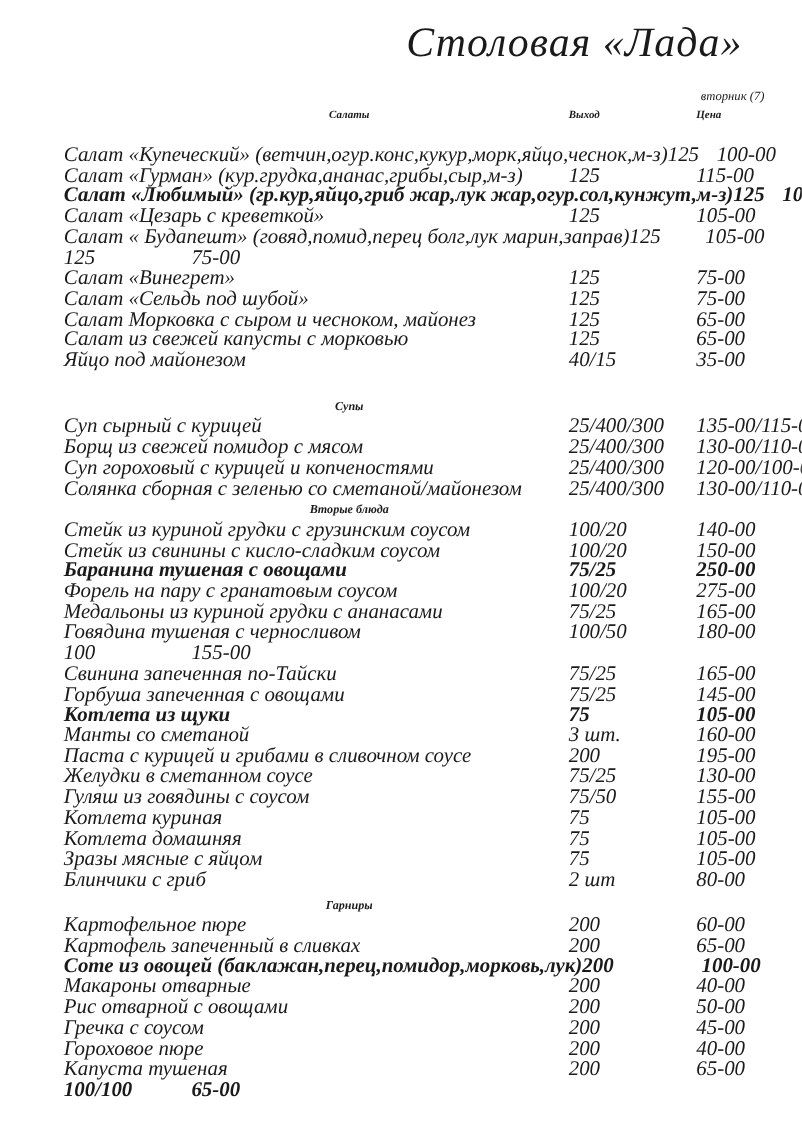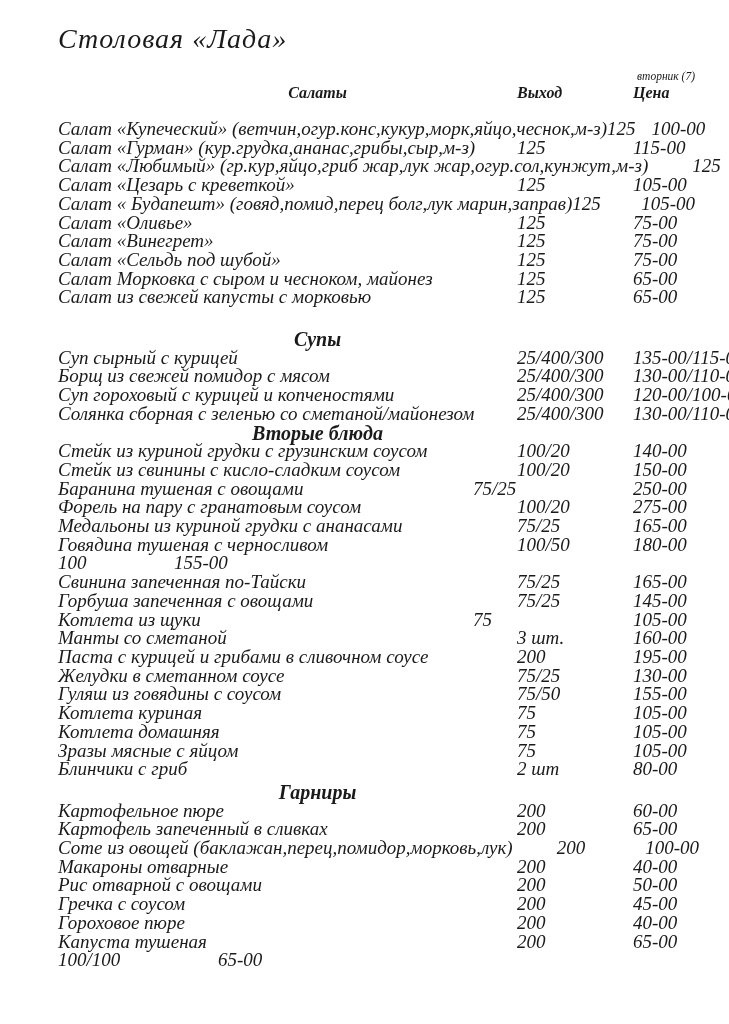--- a/index.html
+++ b/index.html
@@ -9,51 +9,51 @@
     height: 1024px;
     box-sizing: border-box;
     padding: 16px 34px 0 58px;
     background: #ffffff;
     font-family: "Liberation Serif", "DejaVu Serif", serif;
     font-style: italic;
     color: #1a1a1a;
     overflow: hidden;
   }
   .title {
-    font-size: 28px;
+    font-size: 38px;
     font-weight: normal;
-    text-align: left;
-    margin: 0 20px 4px 0;
+    text-align: right;
+    margin: 0 20px 16px 0;
     line-height: 46px;
     letter-spacing: 1px;
     white-space: nowrap;
   }
   .subtitle-row { height: 14px; margin-top: 2px; text-align: right; }
   .subtitle { margin-left: 410px; font-size: 11.5px; white-space: nowrap; }
   .header-row {
     display: flex;
     margin-top: 4px;
     height: 18px;
     font-weight: bold;
-    font-size: 16px;
+    font-size: 10px;
     line-height: 18px;
   }
   .col-name  { flex: 1; white-space: nowrap; overflow: visible; }
   .col-out   { width: 100px; text-align: left; white-space: nowrap; }
   .col-price { width: 62px; padding-left: 16px; white-space: nowrap; }
   .header-row .col-name { text-align: center; padding-left: 60px; box-sizing: border-box; }
   .row {
     display: flex;
     line-height: 18.7px;
     font-size: 19px;
   }
-  .row.bold { font-weight: normal; gap: 44px; }
+  .row.bold { font-weight: bold; }
   .section-heading {
     font-weight: bold;
-    font-size: 20px;
+    font-size: 11px;
     line-height: 18.7px;
     width: 459px;
     padding-left: 60px;
     box-sizing: border-box;
     text-align: center;
     white-space: nowrap;
   }
   .section-items.first { margin-top: 18px; }
   .section-heading.gap-lg { margin-top: 23px; }
   .section-heading.gap-sm { margin-top: 4px; }
@@ -92,21 +92,20 @@
           <span class="col-name">Салат «Цезарь с креветкой»</span>
           <span class="col-out">125</span>
           <span class="col-price">105-00</span>
         </div>
         <div class="row">
           <span class="col-name">Салат « Будапешт» (говяд,помид,перец болг,лук марин,заправ)</span>
           <span class="col-out">125</span>
           <span class="col-price">105-00</span>
         </div>
         <div class="row">
-          <span class="col-name">Салат «Оливье»</span>
           <span class="col-out">125</span>
           <span class="col-price">75-00</span>
         </div>
         <div class="row">
           <span class="col-name">Салат «Винегрет»</span>
           <span class="col-out">125</span>
           <span class="col-price">75-00</span>
         </div>
         <div class="row">
           <span class="col-name">Салат «Сельдь под шубой»</span>
@@ -115,20 +114,25 @@
         </div>
         <div class="row">
           <span class="col-name">Салат Морковка с сыром и чесноком, майонез</span>
           <span class="col-out">125</span>
           <span class="col-price">65-00</span>
         </div>
         <div class="row">
           <span class="col-name">Салат из свежей капусты с морковью</span>
           <span class="col-out">125</span>
           <span class="col-price">65-00</span>
+        </div>
+        <div class="row">
+          <span class="col-name">Яйцо под майонезом</span>
+          <span class="col-out">40/15</span>
+          <span class="col-price">35-00</span>
         </div>
       </div>
       <div class="section-heading gap-lg">Супы</div>
       <div class="section-items">
         <div class="row">
           <span class="col-name">Суп сырный с курицей</span>
           <span class="col-out">25/400/300</span>
           <span class="col-price">135-00/115-0</span>
         </div>
         <div class="row">

